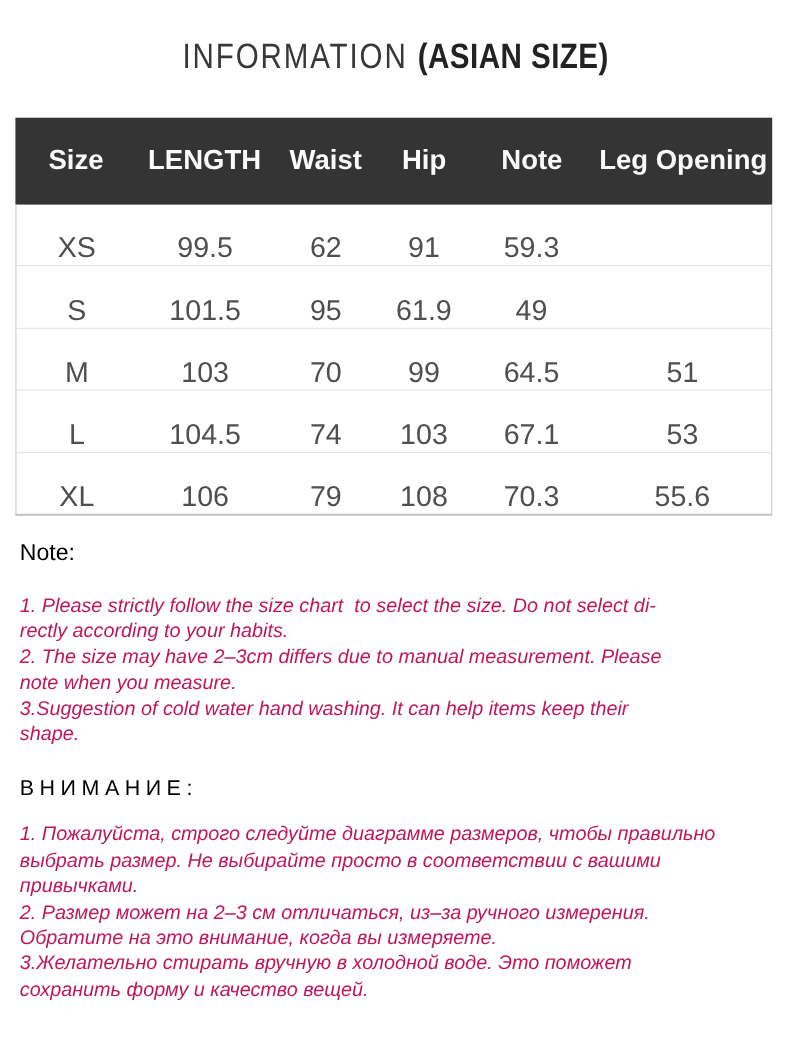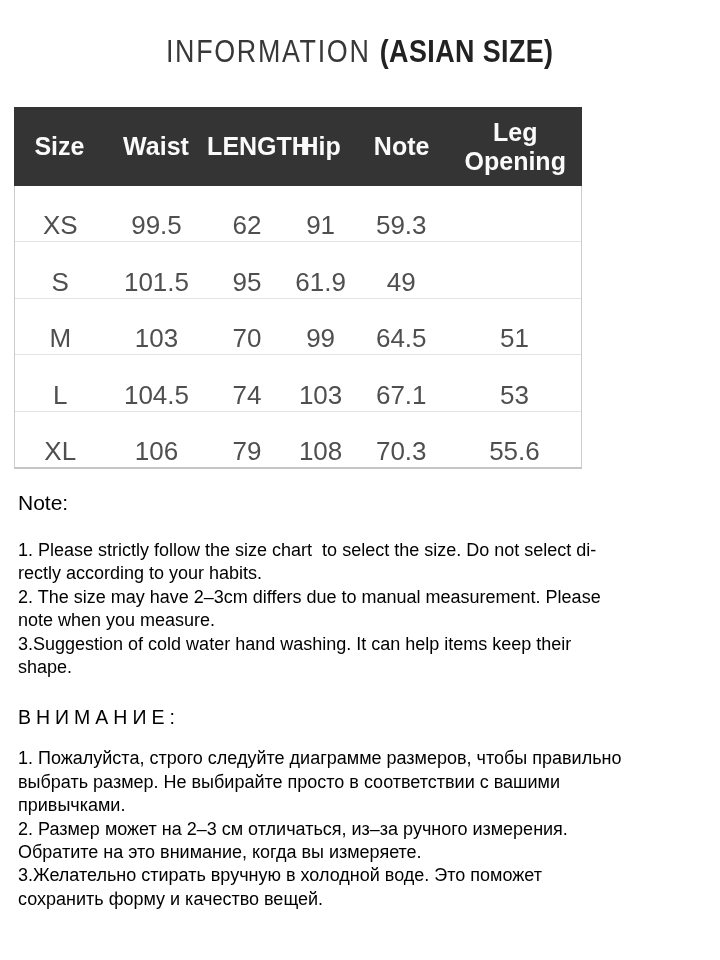--- a/index.html
+++ b/index.html
@@ -9,59 +9,59 @@
   }
   
   .title{
     position:absolute;top:33px;left:0;right:0;margin:0;
     text-align:center;font-size:32px;color:#2d2d2d;font-weight:400;white-space:nowrap;
   }
   .title-inner{display:inline-block;transform:scaleX(.84);transform-origin:center;}
   .title-light{font-weight:400;letter-spacing:2px;color:#383838;}
   .title-bold{font-weight:700;letter-spacing:.5px;color:#222;}
   
-  .size-table{position:absolute;left:14px;top:107px;width:568px;}
+  .size-table{position:absolute;left:14px;top:107px;width:688px;}
   .thead{
     display:flex;align-items:center;height:79px;
     background:var(--header-bg,#343434);color:var(--header-text,#fafafa);
     font-weight:700;font-size:25px;
   }
   .th{text-align:center;}
   .tbody{border-left:1px solid #ccc;border-right:1px solid #ccc;border-bottom:2px solid #c6c6c6;}
   .tr{display:flex;align-items:flex-end;height:55.4px;}
   .tr:not(:last-child){border-bottom:1px solid #e4e4e4;}
   .td{text-align:center;font-size:26px;color:#4f4f4f;}
   .th:nth-child(1),.td:nth-child(1){width:16%;}
   .th:nth-child(2),.td:nth-child(2){width:18%;}
   .th:nth-child(3),.td:nth-child(3){width:14%;}
   .th:nth-child(4),.td:nth-child(4){width:12%;}
   .th:nth-child(5),.td:nth-child(5){width:16.5%;}
   .th:nth-child(6),.td:nth-child(6){width:23.5%;}
   
   .notes{position:absolute;left:18px;right:18px;top:490px;color:#333;}
   .note-heading{font-size:21px;line-height:26px;color:#000000;}
   .note-heading.ru{margin-top:25px;font-size:19.5px;letter-spacing:5px;}
-  .note-lines{margin-top:23px;font-size:18px;line-height:23.4px;color:#000000;}
+  .note-lines{margin-top:23px;font-size:18px;line-height:23.4px;color:#be185d;font-style:italic;}
   .note-lines.ru{margin-top:17px;}
   .note-line{white-space:pre;}
 </style>
 </head>
 <body>
 
 <div class="page">
 
   <h1 class="title">
     <span class="title-inner"><span class="title-light">INFORMATION </span><span class="title-bold">(ASIAN SIZE)</span></span>
   </h1>
 
   <div class="size-table">
     <div class="thead" id="thead">
         <div class="th">Size</div>
+        <div class="th">LENGTH</div>
         <div class="th">Waist</div>
-        <div class="th">LENGTH</div>
         <div class="th">Hip</div>
         <div class="th">Note</div>
         <div class="th">Leg Opening</div>
       </div>
     <div class="tbody" id="tbody">
         <div class="tr">
           <div class="td">XS</div>
           <div class="td">99.5</div>
           <div class="td">62</div>
           <div class="td">91</div>

